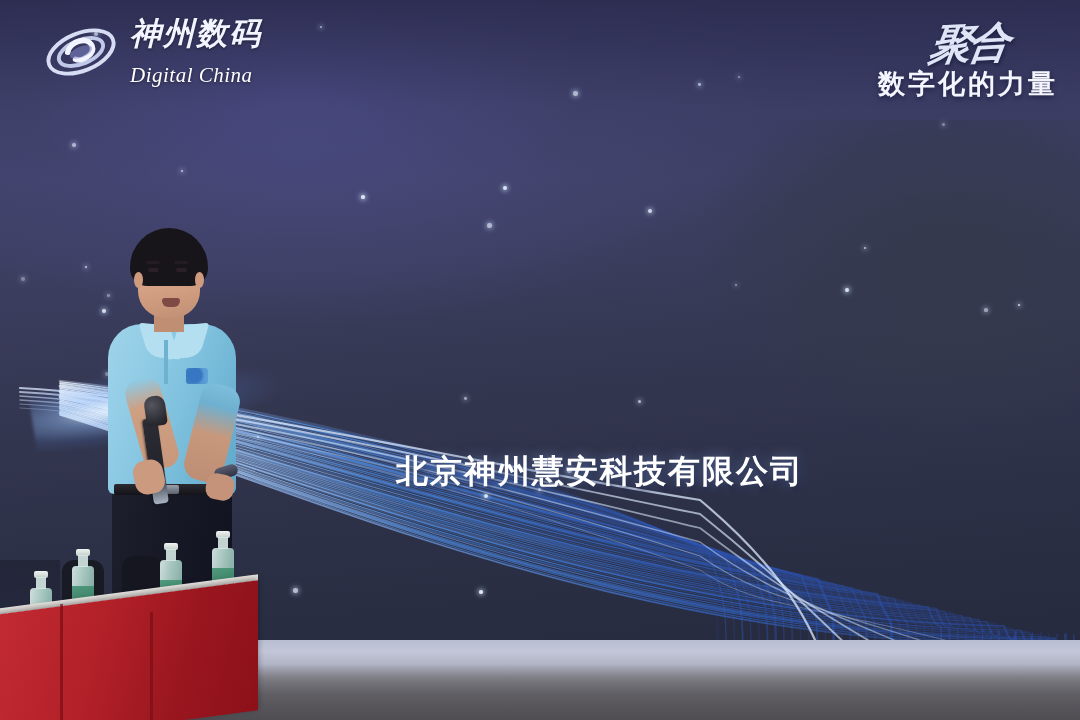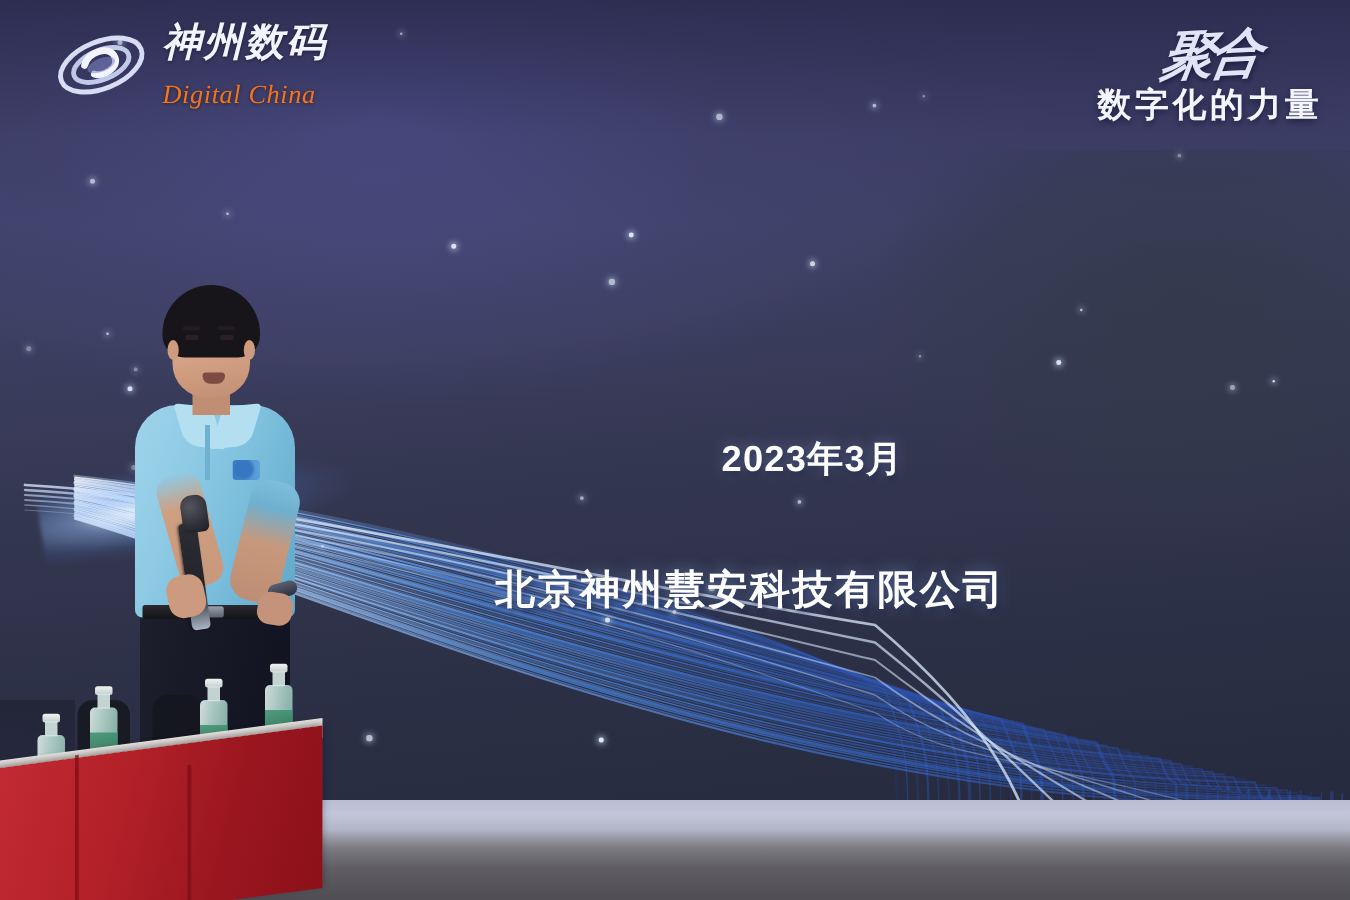--- a/index.html
+++ b/index.html
@@ -102,21 +102,21 @@
     font-size: 31px;
     font-weight: bold;
     color: #f2f4ff;
     letter-spacing: 2px;
     text-shadow: 0 1px 3px rgba(0,0,0,0.45);
   }
   .dc-en {
     margin-top: 16px;
     font-size: 21px;
     font-family: "Liberation Serif", serif;
-    color: #f97316;
+    color: #ffffff;
     letter-spacing: 0.5px;
     text-shadow: 0 1px 3px rgba(0,0,0,0.45);
   }
 
   .logo-right {
     position: absolute;
     right: 22px; top: 16px;
     text-align: right;
   }
   .ju-he {
@@ -498,21 +498,20 @@
       <div class="p" style="width: 4.4px; height: 4.4px; left: 102px; top: 309px; opacity: 0.89;"></div>
       <div class="p" style="width: 3.8px; height: 3.8px; left: 845px; top: 288px; opacity: 0.91;"></div>
       <div class="p" style="width: 2.8px; height: 2.8px; left: 464px; top: 397px; opacity: 0.62;"></div>
       <div class="p" style="width: 4.5px; height: 4.5px; left: 172px; top: 359px; opacity: 0.76;"></div>
       <div class="p" style="width: 4.6px; height: 4.6px; left: 293px; top: 588px; opacity: 0.73;"></div>
       <div class="p" style="width: 1.6px; height: 1.6px; left: 320px; top: 26px; opacity: 0.59;"></div>
       <div class="p" style="width: 4.4px; height: 4.4px; left: 94px; top: 32px; opacity: 0.67;"></div>
       <div class="p" style="width: 3.3px; height: 3.3px; left: 942px; top: 123px; opacity: 0.43;"></div>
     </div>
 
-  <div class="slide-date">2023年3月</div>
   <div class="slide-company">北京神州慧安科技有限公司</div>
 
   <div class="logo-left">
     <svg class="dc-mark" viewBox="0 0 100 92">
       <g transform="rotate(-22 50 46)">
         <ellipse cx="50" cy="46" rx="44" ry="24" fill="none" stroke="#dfe6fb" stroke-width="5" opacity="0.95"></ellipse>
         <ellipse cx="50" cy="46" rx="30" ry="15" fill="none" stroke="#cfd9f7" stroke-width="5" opacity="0.9"></ellipse>
         <path d="M34 40 C42 28, 66 30, 66 44 C66 56, 46 58, 40 52" fill="none" stroke="#f2f5ff" stroke-width="7" stroke-linecap="round"></path>
         <ellipse cx="50" cy="46" rx="15" ry="7" fill="#7f86c4" opacity="0.55"></ellipse>
       </g>

